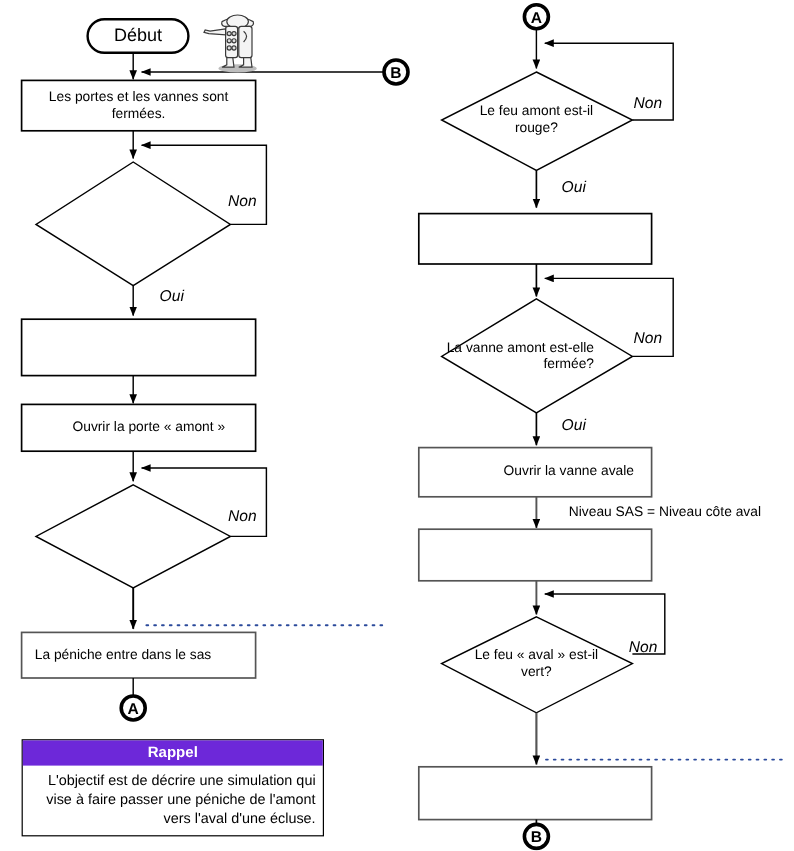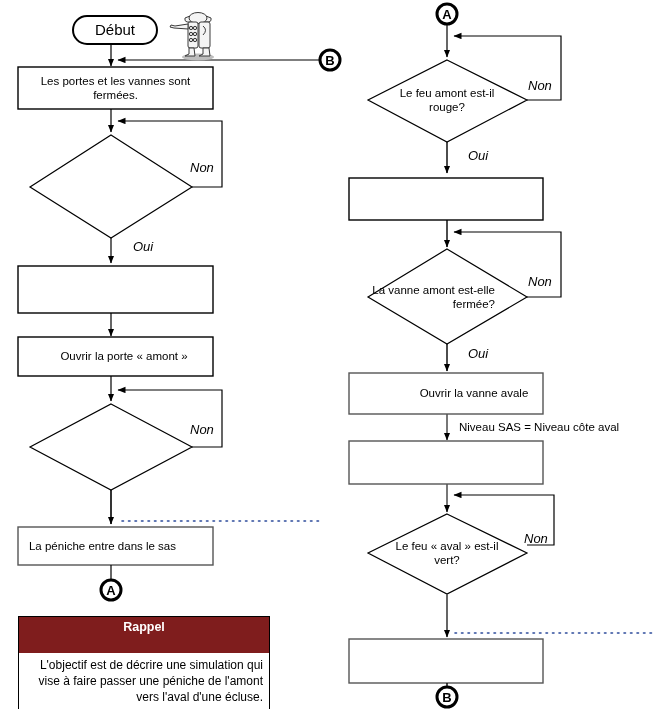--- a/index.html
+++ b/index.html
@@ -67,26 +67,26 @@
   .note {
     position: absolute;
     left: 18px;
     top: 616px;
     width: 252px;
     border: 1px solid #000000;
     box-sizing: border-box;
     background: #ffffff;
   }
   .note-header {
-    background: #7f1d1d;
+    background: #6d28d9;
     color: #ffffff;
     font-weight: bold;
     font-size: 12.5px;
     text-align: center;
-    padding: 3px 0 19px 0;
+    padding: 3px 0 4px 0;
   }
   .note-body {
     font-size: 12px;
     color: #000000;
     text-align: right;
     line-height: 1.32;
     padding: 5px 6px 6px 6px;
   }
   
   .mascot {
@@ -252,21 +252,21 @@
   <div class="edge-label" style="left:528px; top:78px;">Non</div>
 
   <div class="edge-label" style="left:468px; top:148px;">Oui</div>
 
   <div class="edge-label" style="left:528px; top:274px;">Non</div>
 
   <div class="edge-label" style="left:468px; top:346px;">Oui</div>
 
   <div class="edge-label" style="left:524px; top:531px;">Non</div>
 
-  <div class="flow-label" style="left:459px; top:421px;">Niveau SAS = Niveau côte aval</div>
+  <div class="flow-label" style="left:474px; top:421px;">Niveau SAS = Niveau côte aval</div>
 
   <div class="connector-letter" style="left:437px; top:687px;">B</div>
 
   <div class="note">
     <div class="note-header">Rappel</div>
     <div class="note-body">L'objectif est de décrire une simulation qui vise à faire passer une péniche de l'amont vers l'aval d'une écluse.</div>
   </div>
 
 </div>
 

